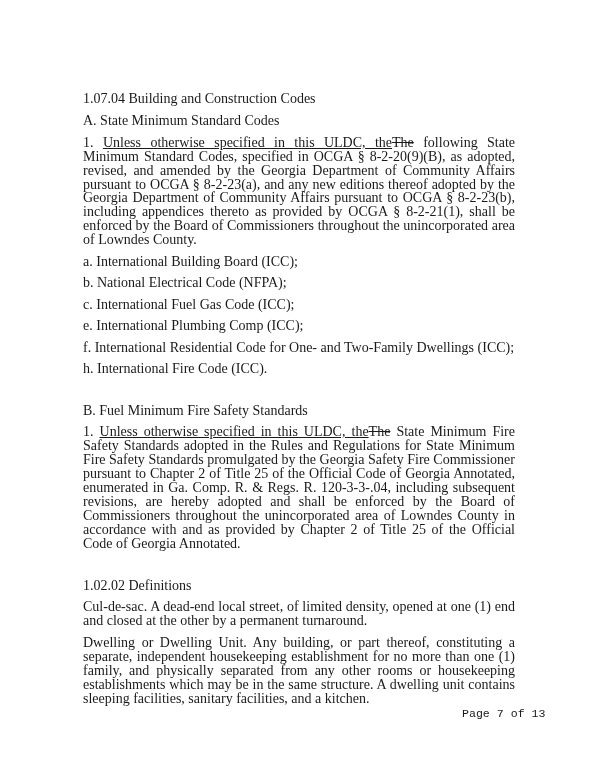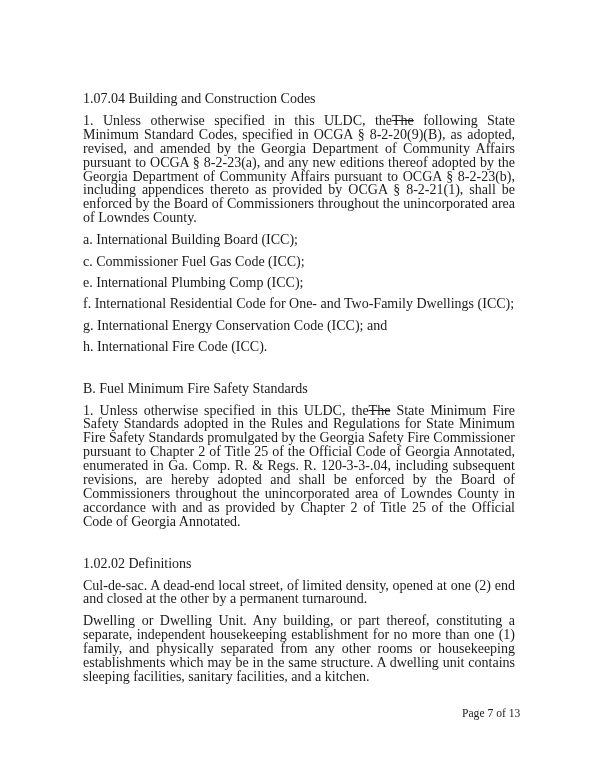--- a/index.html
+++ b/index.html
@@ -9,53 +9,54 @@
       color: #1a1a1a;
     }
     .page {
       position: absolute; left: 83px; top: 92px; width: 432px;
       font-size: 14px; line-height: 13.9px;
     }
     .heading { margin: 0 0 8px 0; }
     .para { margin: 0 0 8px 0; text-align: justify; }
     .list-item { margin: 0 0 7.5px 0; }
     .gap { height: 20px; }
-    .u { }
+    .u { text-decoration: underline; }
     .s { text-decoration: line-through; }
     .footer {
       position: absolute; left: 462px; top: 707px;
-      font-size: 11.6px; font-family: Liberation Serif, serif;
+      font-size: 11.6px; font-family: Liberation Mono, monospace;
     }
   </style>
 </head>
 <body>
 
 <div class="page">
   <p class="heading">1.07.04 Building and Construction Codes</p>
 
+  <p class="heading">A. State Minimum Standard Codes</p>
 
   <p class="para"><span>1. </span><span class="u">Unless otherwise specified in this ULDC, the</span><span class="s">The</span><span> following State Minimum Standard Codes, specified in OCGA § 8-2-20(9)(B), as adopted, revised, and amended by the Georgia Department of Community Affairs pursuant to OCGA § 8-2-23(a), and any new editions thereof adopted by the Georgia Department of Community Affairs pursuant to OCGA § 8-2-23(b), including appendices thereto as provided by OCGA § 8-2-21(1), shall be enforced by the Board of Commissioners throughout the unincorporated area of Lowndes County.</span></p>
 
   <div>
     <p class="list-item">a. International Building Board (ICC);</p>
-    <p class="list-item">c. Commissioner Fuel Gas Code (ICC);</p>
+    <p class="list-item">b. National Electrical Code (NFPA);</p>
+    <p class="list-item">c. International Fuel Gas Code (ICC);</p>
     <p class="list-item">e. International Plumbing Comp (ICC);</p>
     <p class="list-item">f. International Residential Code for One- and Two-Family Dwellings (ICC);</p>
-    <p class="list-item">g. International Energy Conservation Code (ICC); and</p>
     <p class="list-item">h. International Fire Code (ICC).</p>
   </div>
 
   <div class="gap"></div>
 
   <p class="heading">B. Fuel Minimum Fire Safety Standards</p>
 
   <p class="para"><span>1. </span><span class="u">Unless otherwise specified in this ULDC, the</span><span class="s">The</span><span> State Minimum Fire Safety Standards adopted in the Rules and Regulations for State Minimum Fire Safety Standards promulgated by the Georgia Safety Fire Commissioner pursuant to Chapter 2 of Title 25 of the Official Code of Georgia Annotated, enumerated in Ga. Comp. R. &amp; Regs. R. 120-3-3-.04, including subsequent revisions, are hereby adopted and shall be enforced by the Board of Commissioners throughout the unincorporated area of Lowndes County in accordance with and as provided by Chapter 2 of Title 25 of the Official Code of Georgia Annotated.</span></p>
 
   <div class="gap"></div>
 
   <p class="heading">1.02.02 Definitions</p>
 
-  <p class="para">Cul-de-sac. A dead-end local street, of limited density, opened at one (2) end and closed at the other by a permanent turnaround.</p>
+  <p class="para">Cul-de-sac. A dead-end local street, of limited density, opened at one (1) end and closed at the other by a permanent turnaround.</p>
 
   <p class="para">Dwelling or Dwelling Unit. Any building, or part thereof, constituting a separate, independent housekeeping establishment for no more than one (1) family, and physically separated from any other rooms or housekeeping establishments which may be in the same structure. A dwelling unit contains sleeping facilities, sanitary facilities, and a kitchen.</p>
 </div>
 
 <div class="footer">Page 7 of 13</div>
 
 </body></html>

